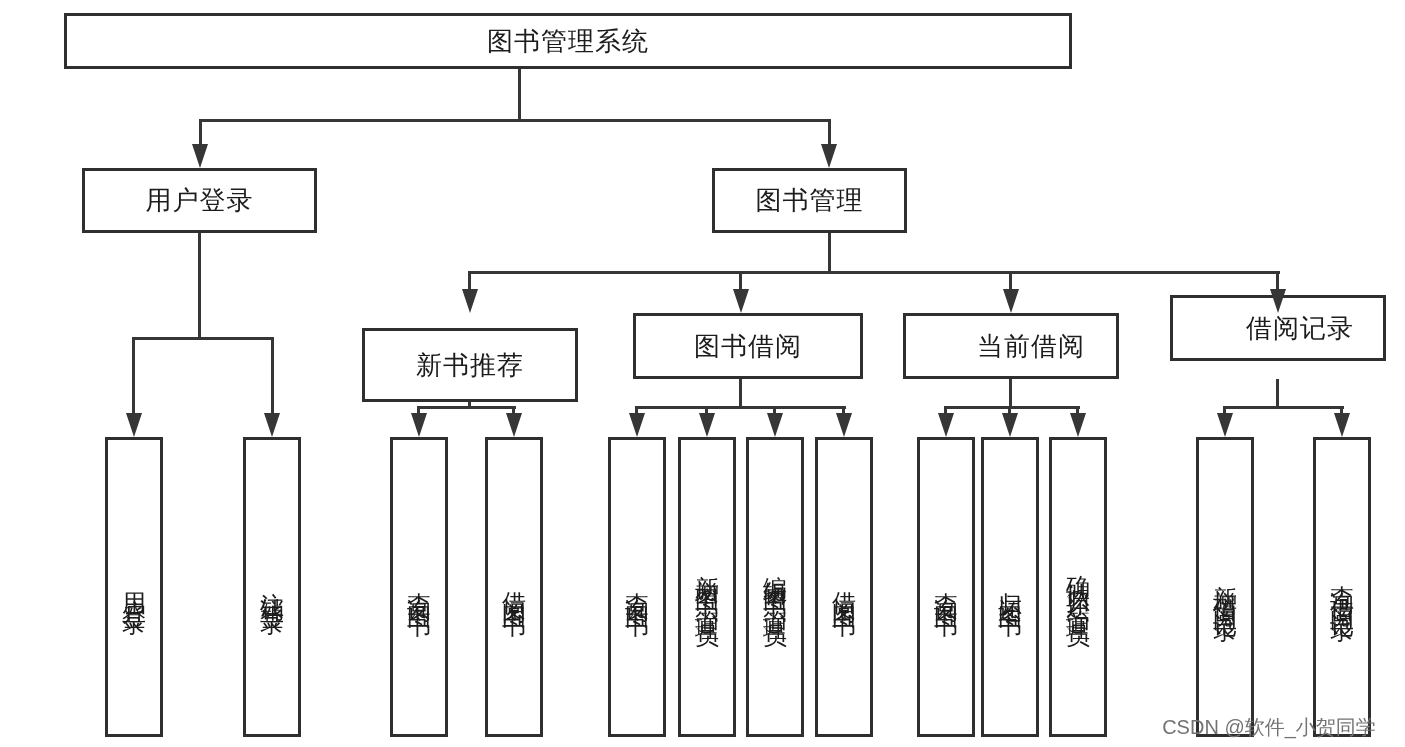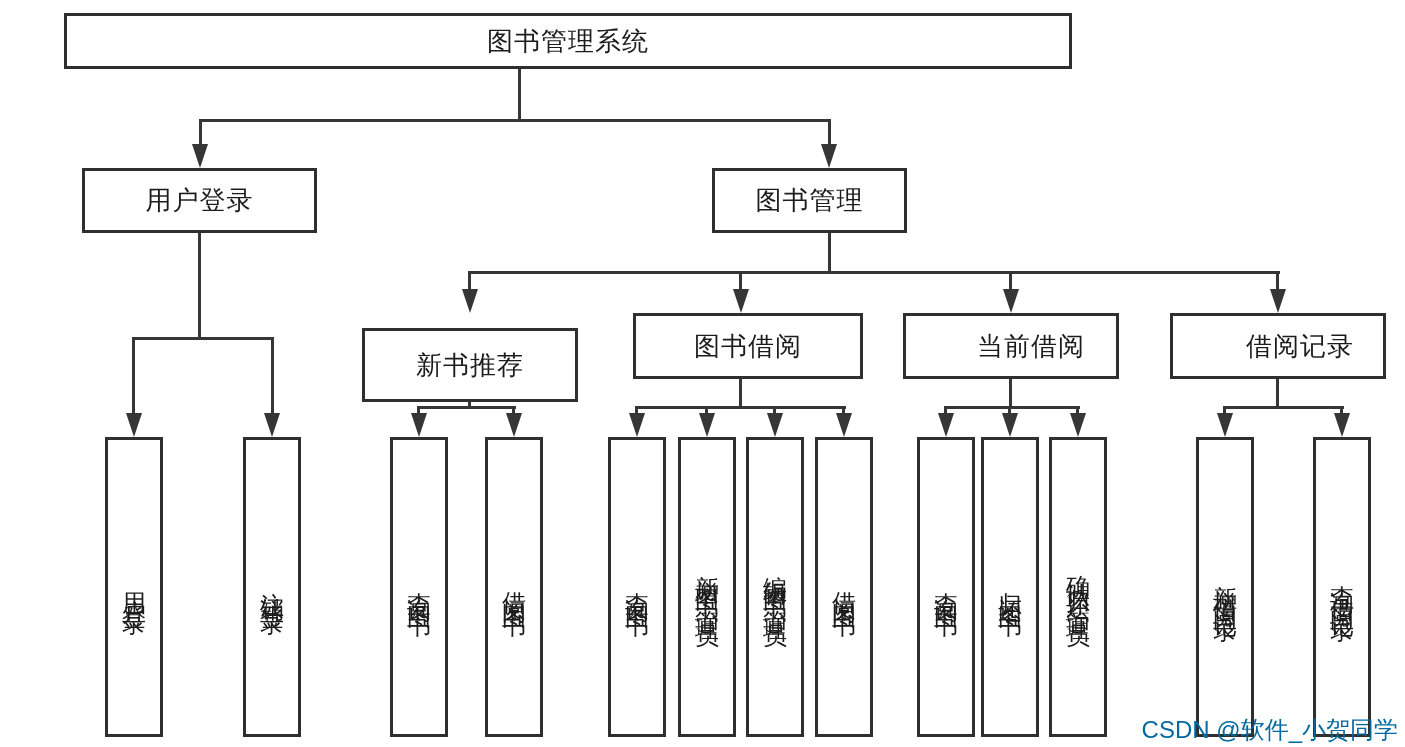--- a/index.html
+++ b/index.html
@@ -40,22 +40,22 @@
   .hl{position:absolute;height:3px;background:#363636;z-index:1;}
   .arrow{
     position:absolute;width:0;height:0;z-index:3;
     border-left:8px solid transparent;
     border-right:8px solid transparent;
     border-top:24px solid #363636;
   }
   .watermark{
     position:absolute;
     left:1140px;top:714px;width:258px;
-    text-align:right;
-    font-size:24px;color:#0369a1;
+    text-align:center;
+    font-size:20px;color:#737373;
     z-index:4;
     white-space:nowrap;
   }
 </style>
 </head>
 <body>
 
 <div id="canvas">
 
   <div class="node" style="left:16px;top:13px;width:1008px;height:56px;margin-left:48px;">
@@ -71,21 +71,21 @@
 
   <div class="node" style="left:362px;top:328px;width:216px;height:74px;">
     <span>新书推荐</span>
   </div>
   <div class="node" style="left:633px;top:313px;width:230px;height:66px;">
     <span>图书借阅</span>
   </div>
   <div class="node" style="left:903px;top:313px;width:216px;height:66px;padding-left:40px;">
     <span>当前借阅</span>
   </div>
-  <div class="node" style="left:1170px;top:313px;width:216px;height:66px;padding-left:44px;">
+  <div class="node" style="left:1170px;top:295px;width:216px;height:66px;padding-left:44px;">
     <span>借阅记录</span>
   </div>
 
   <div class="vnode" style="left:105px;">
     <span class="vtext">用户登录</span>
   </div>
   <div class="vnode" style="left:243px;">
     <span class="vtext">注销登录</span>
   </div>
 

